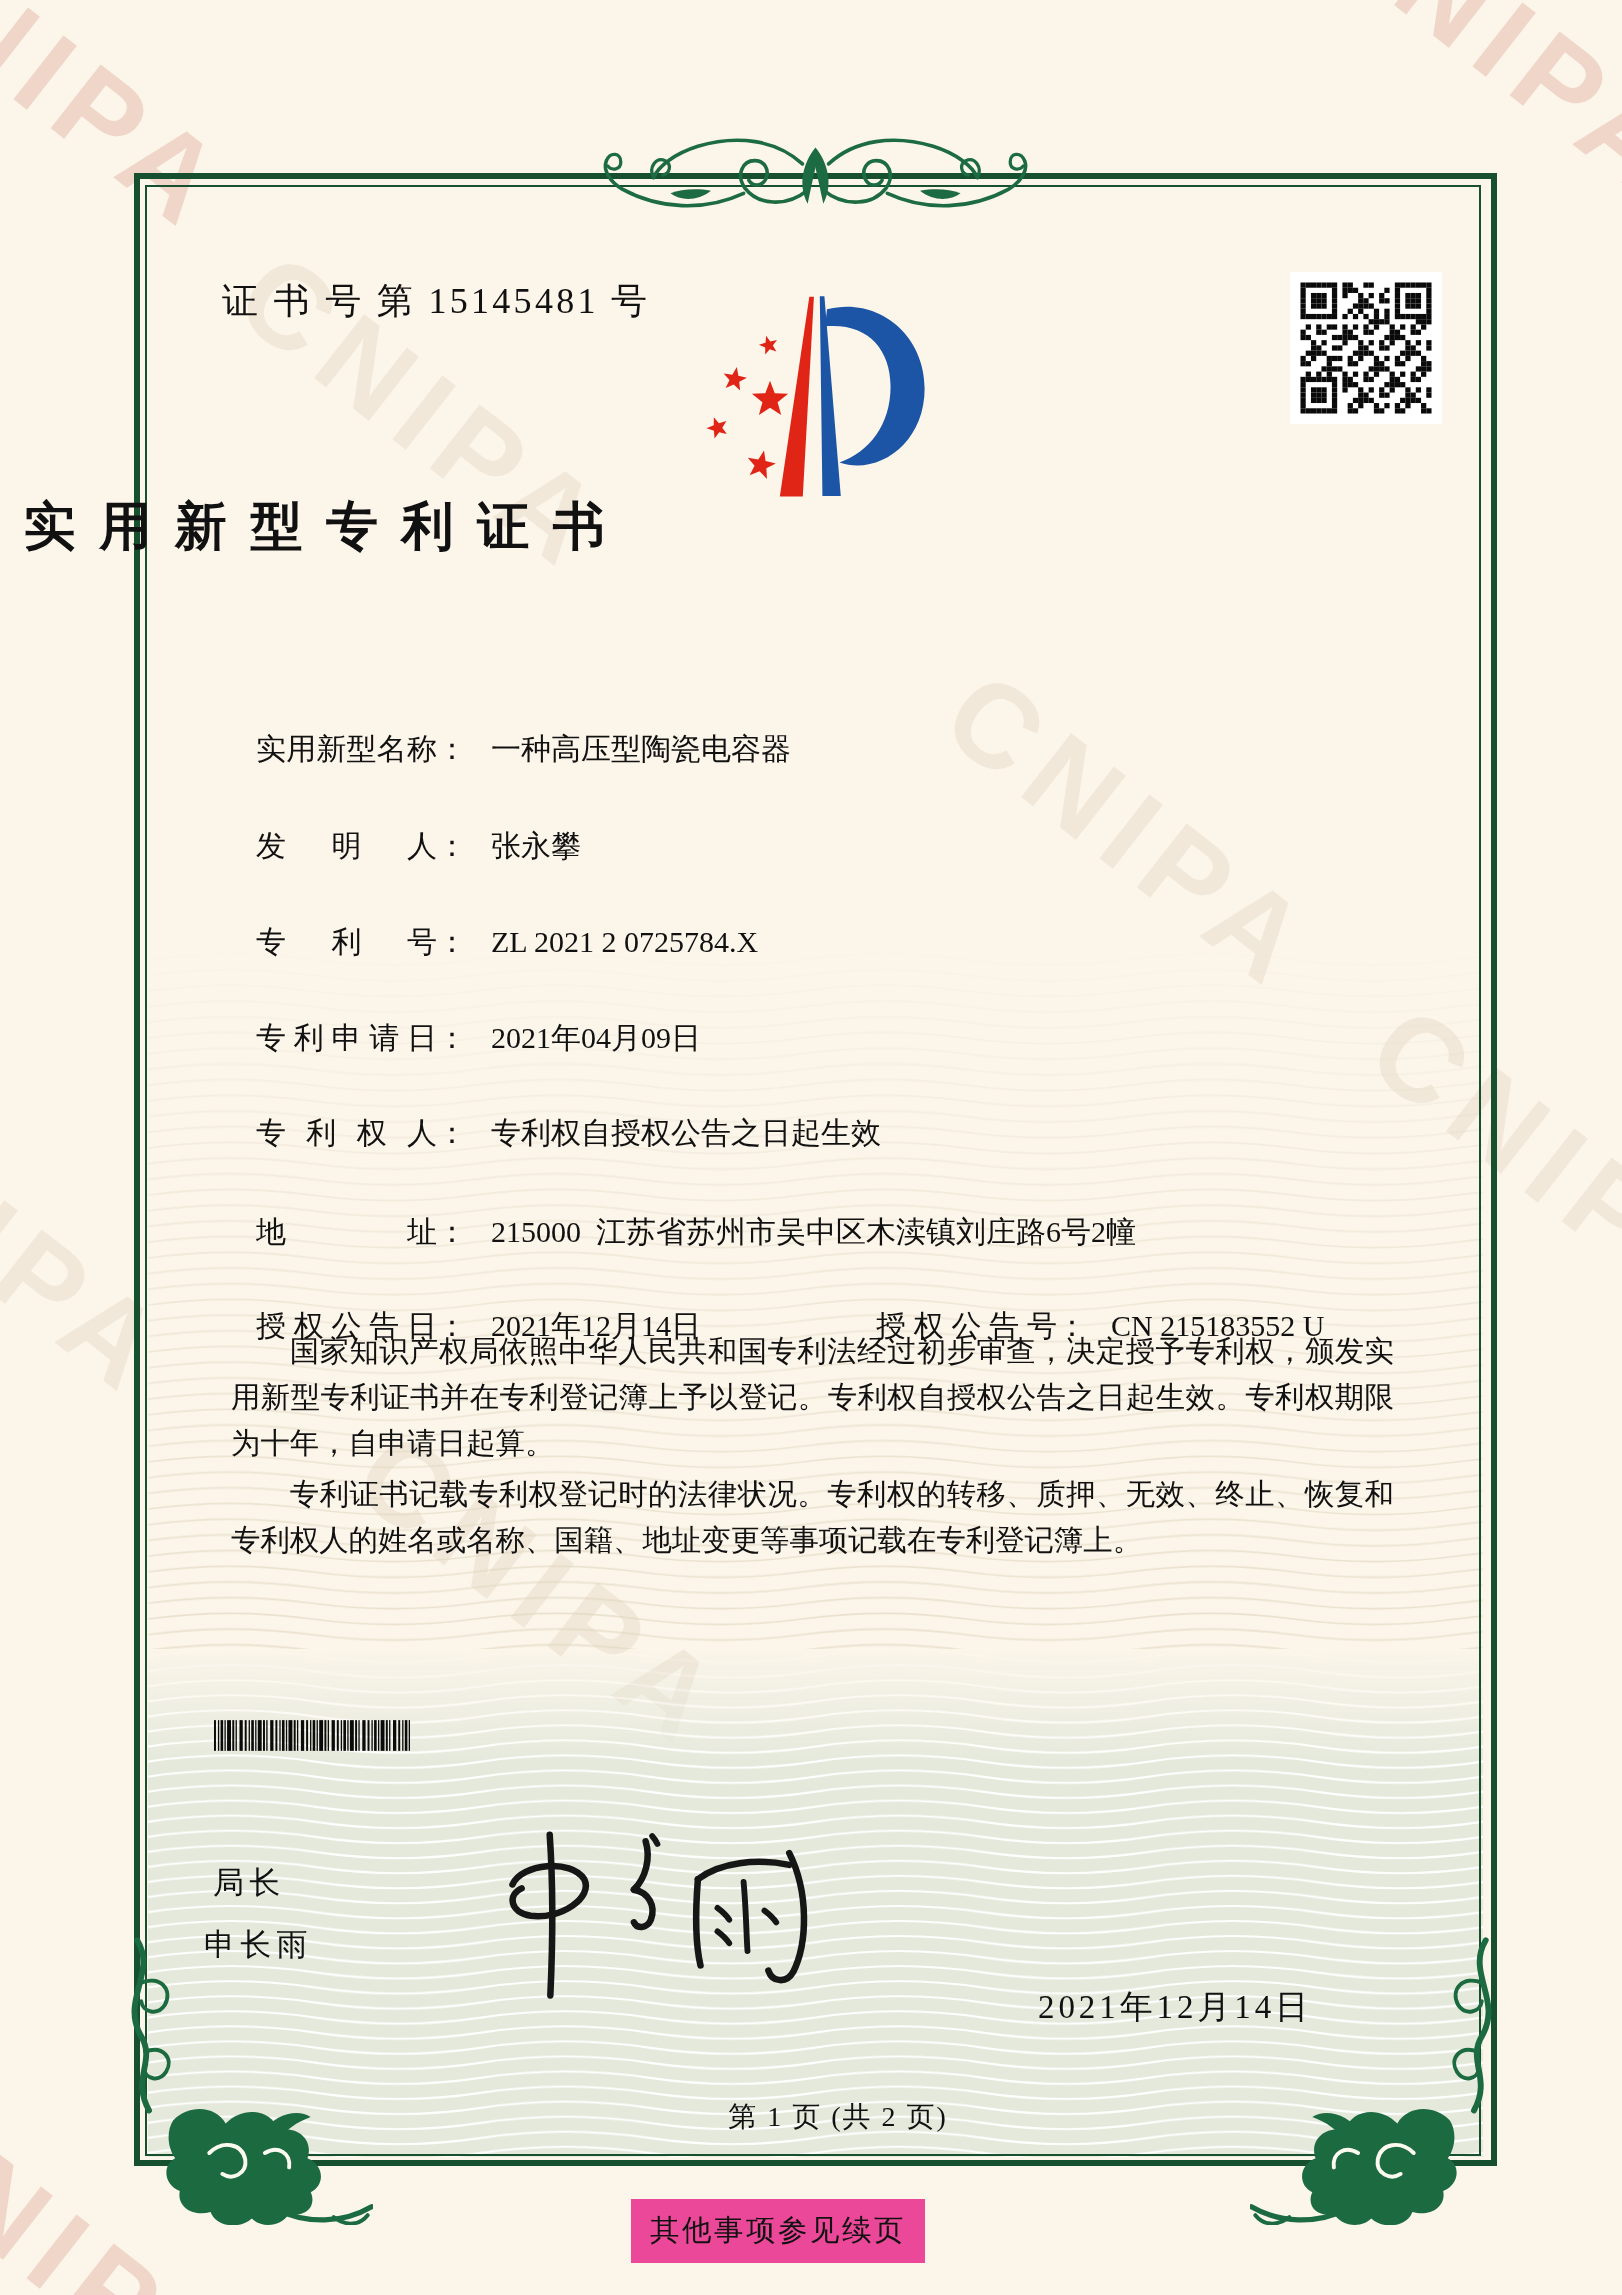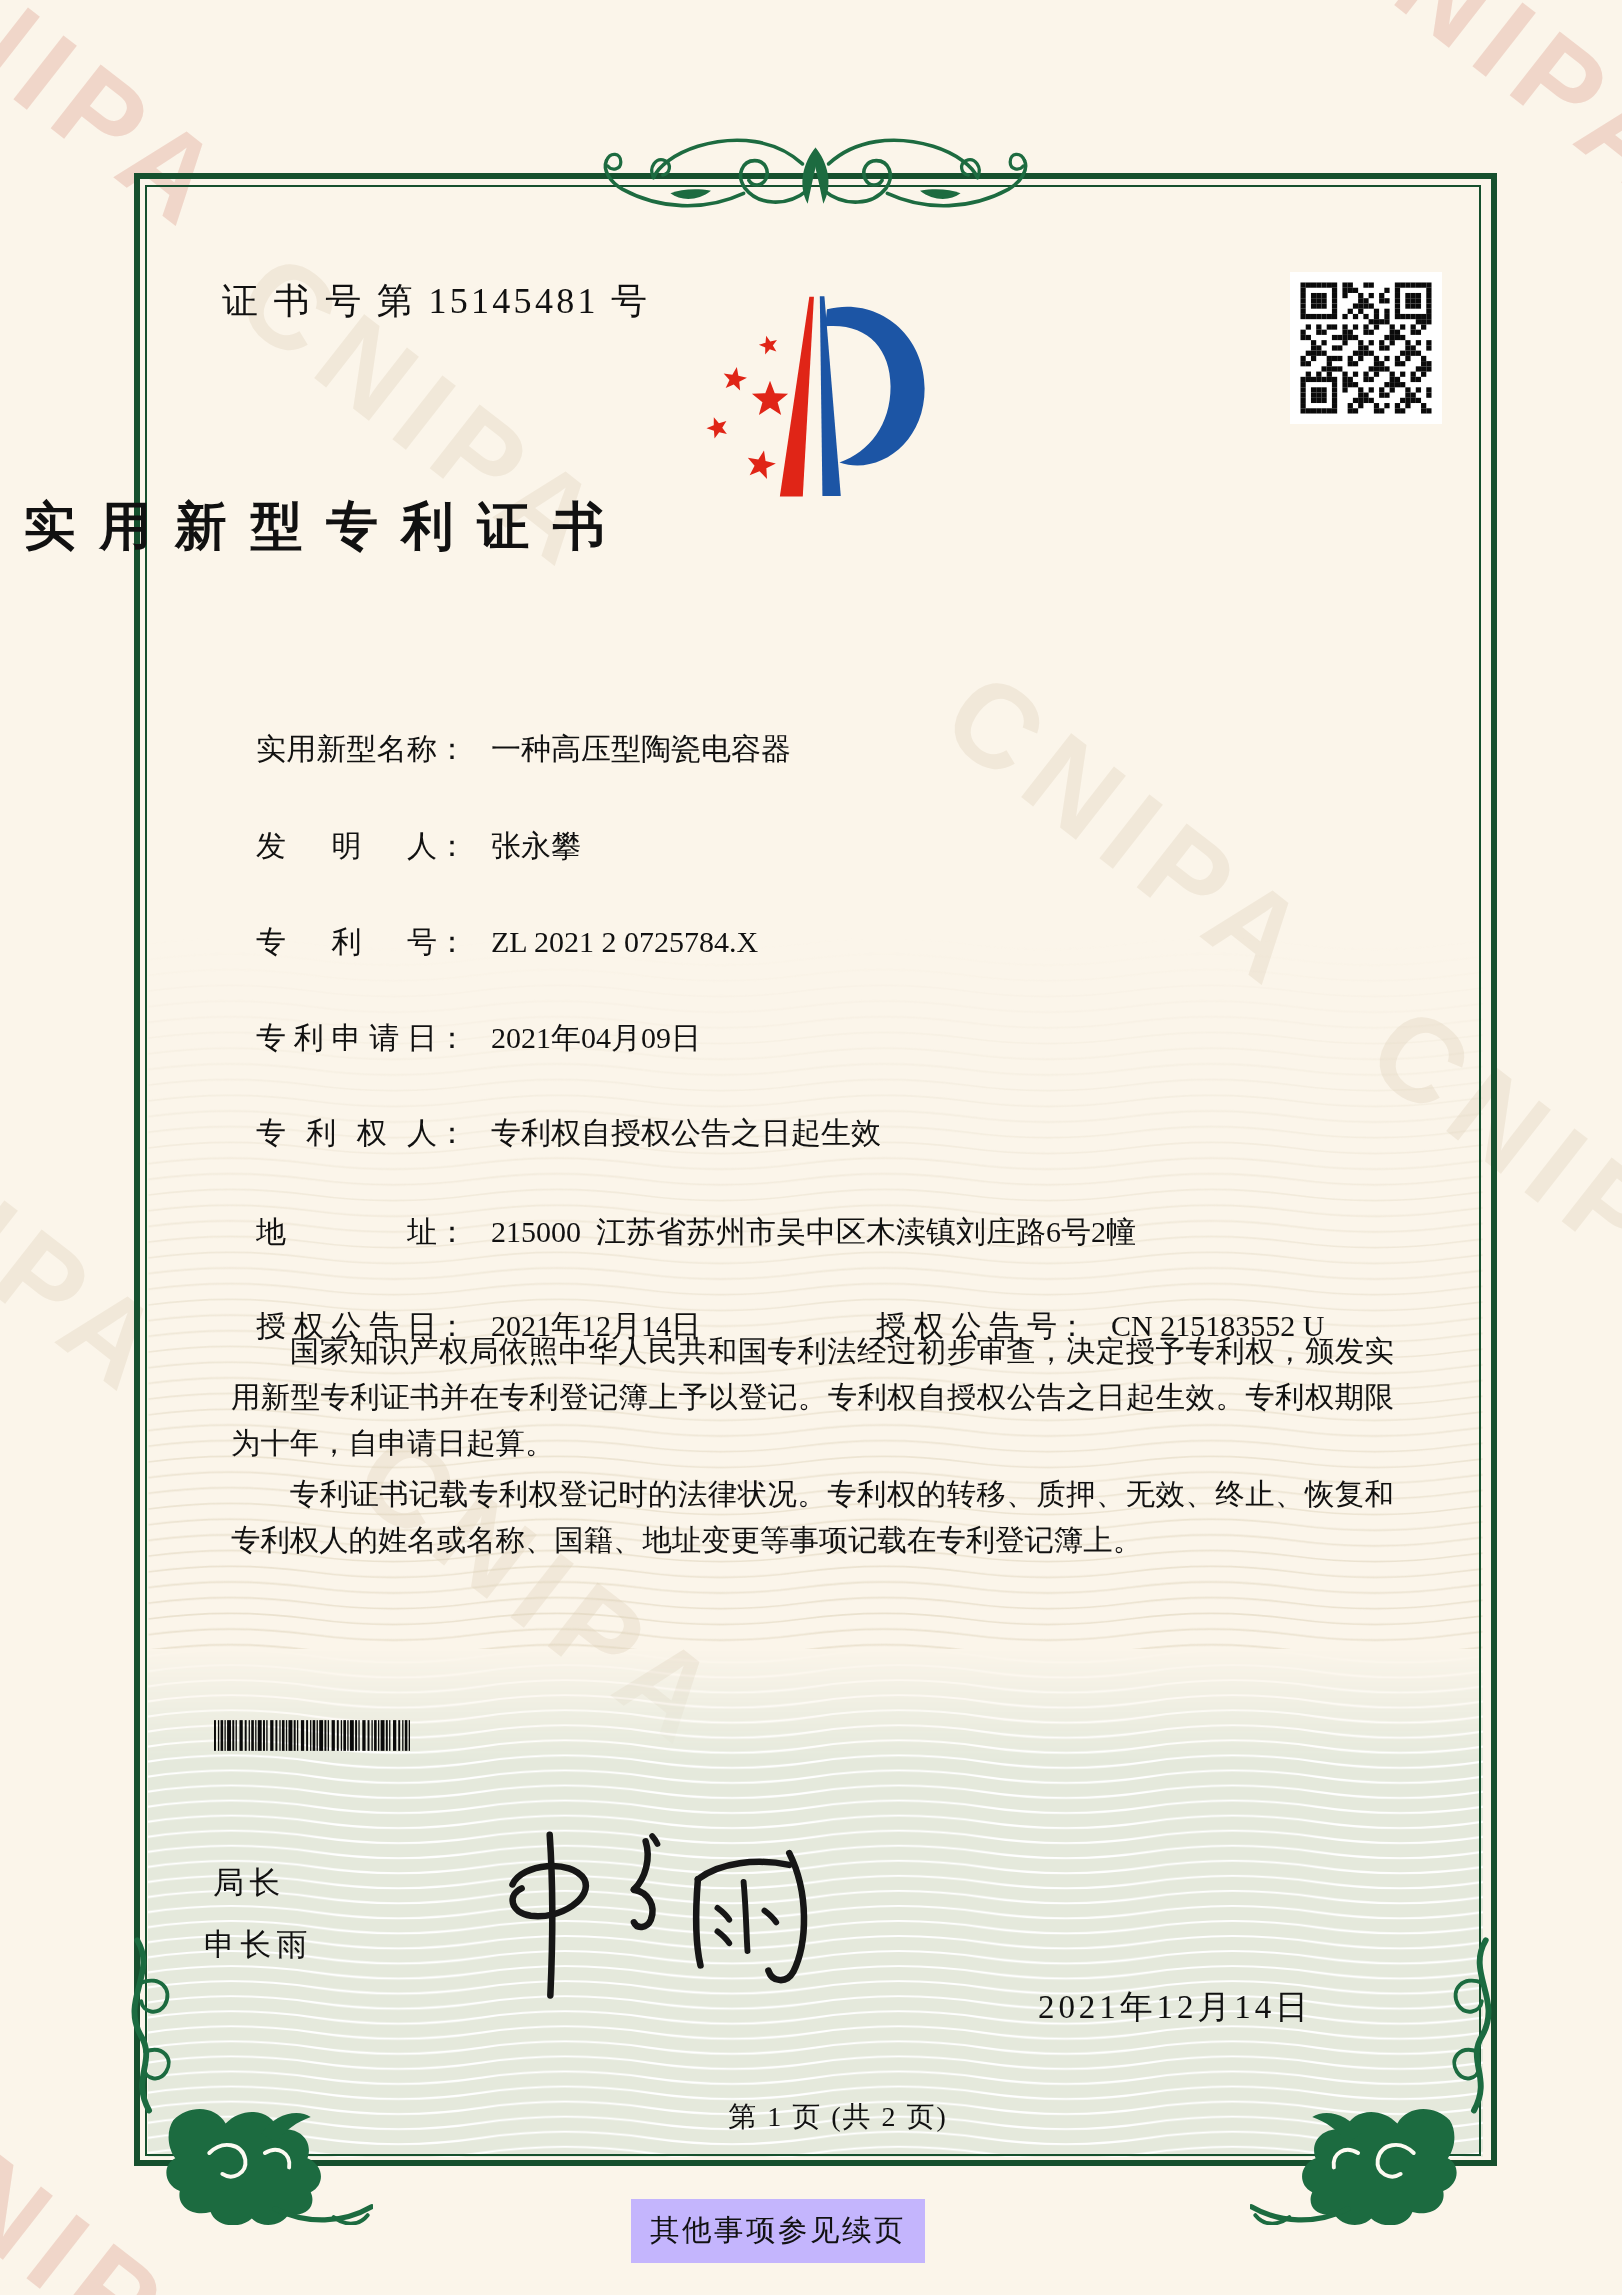--- a/index.html
+++ b/index.html
@@ -38,21 +38,21 @@
              font-size:29.4px;line-height:46px;text-align:justify;}
   .body-text p{margin:5px;text-indent:2em;}
 
   
   .director-label{position:absolute;left:213px;top:1862px;font-size:31px;letter-spacing:5.2px;}
   .director-name{position:absolute;left:204px;top:1924px;font-size:31px;letter-spacing:5.2px;}
   .grant-date{position:absolute;left:946px;top:1985px;width:458px;text-align:center;
               font-size:33px;letter-spacing:3.9px;}
   .page-info{position:absolute;left:635px;top:2098px;width:406px;text-align:center;
              font-size:28px;letter-spacing:2px;}
-  .footer-note{position:absolute;left:631px;top:2199px;width:294px;height:64px;background:#c4b5fd;
+  .footer-note{position:absolute;left:631px;top:2199px;width:294px;height:64px;background:#ec4899;
                display:flex;align-items:center;justify-content:center;font-size:29.4px;letter-spacing:2.6px;}
 </style>
 </head>
 <body>
 
 <div id="page">
 
   <div class="wm pink" style="left:-170px;top:13px">CNIPA</div>
   <div class="wm pink" style="left:1289px;top:-19.6px">CNIPA</div>
   <div class="wm tan" style="left:209px;top:353px">CNIPA</div>

